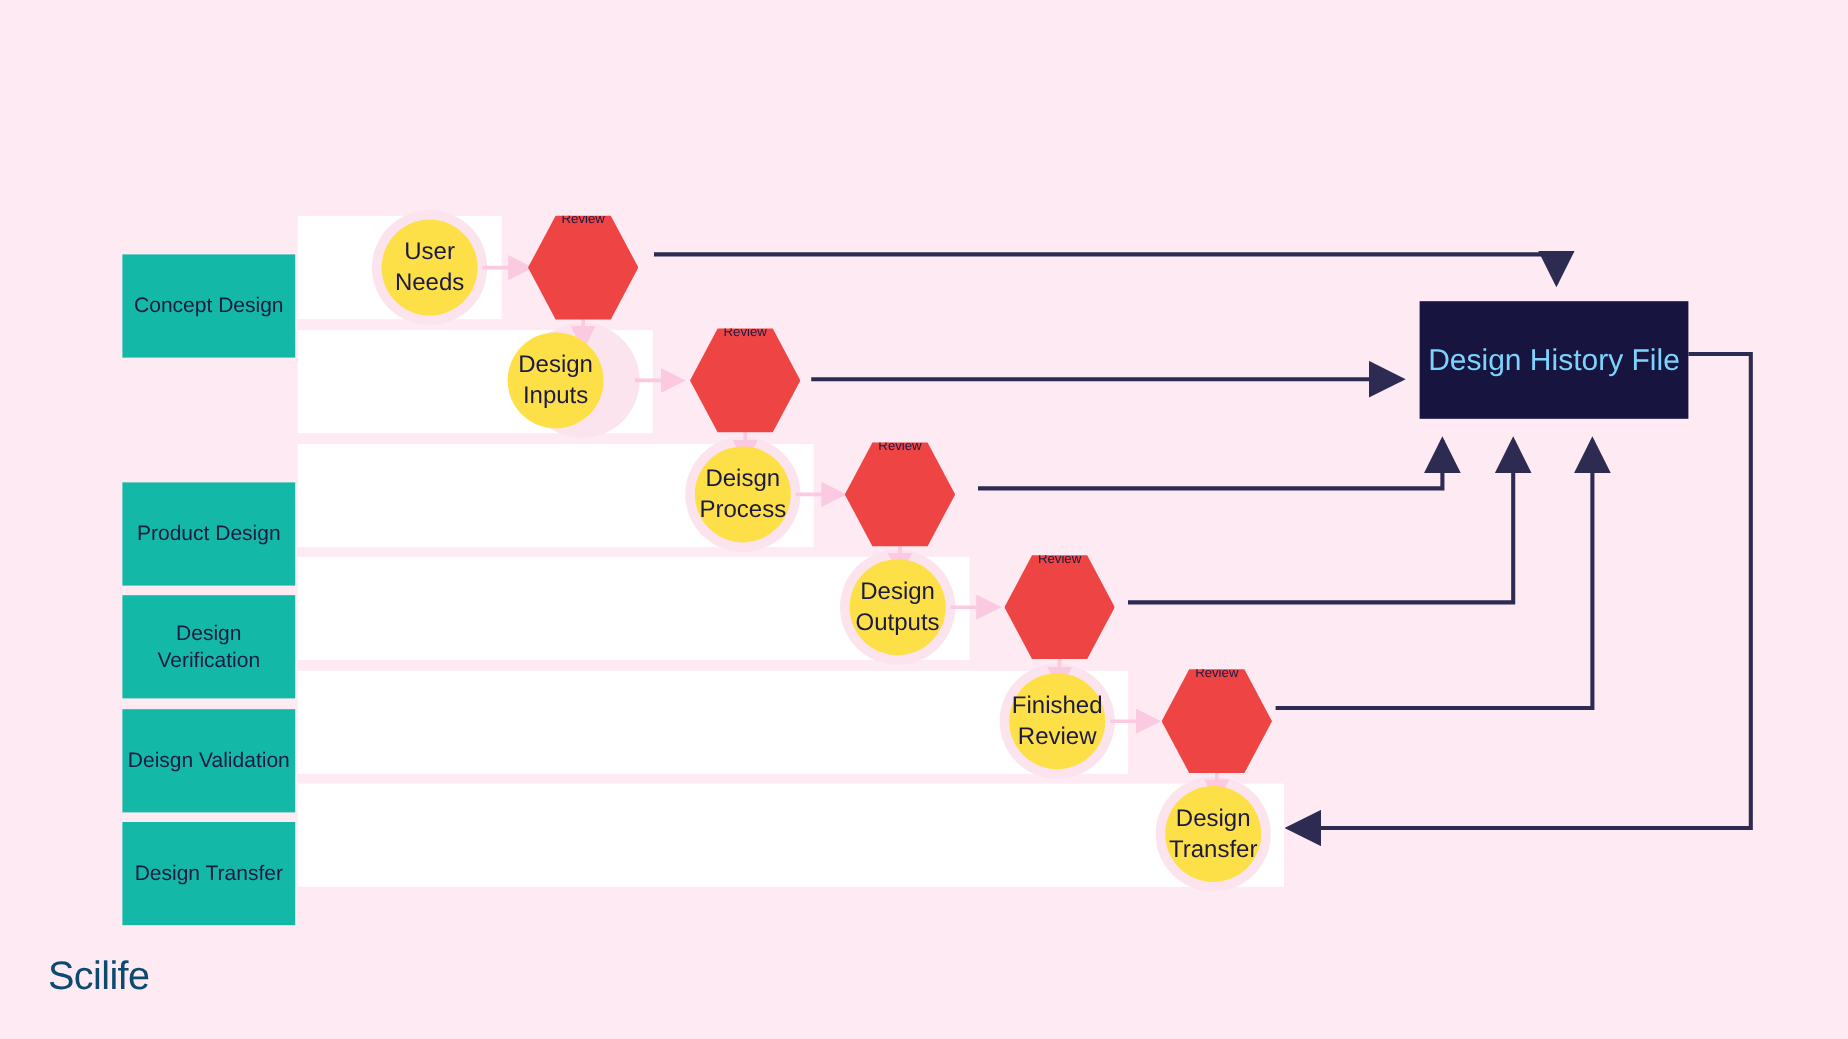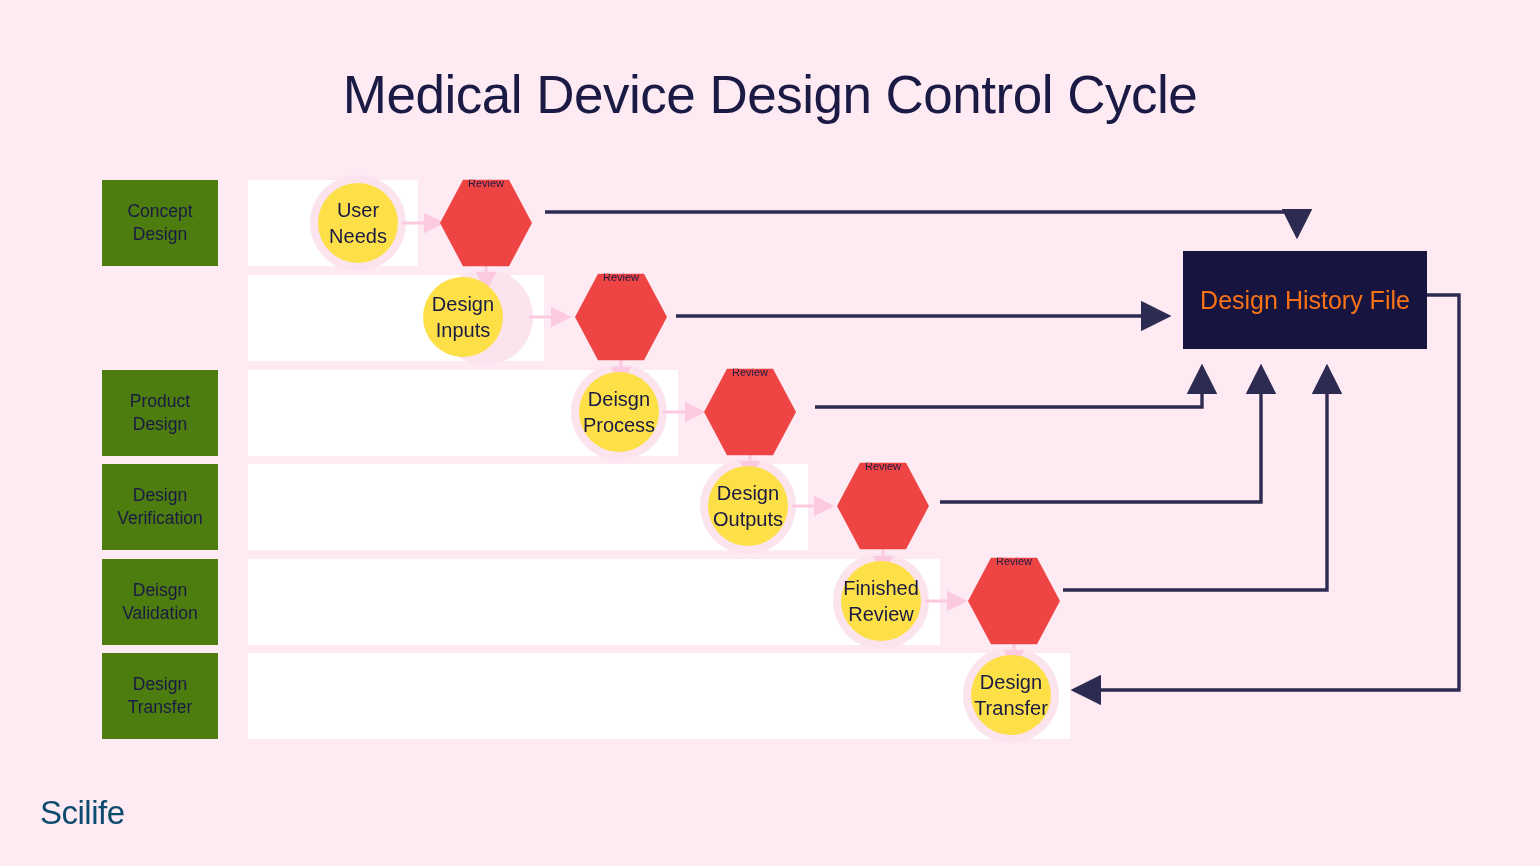--- a/index.html
+++ b/index.html
@@ -45,31 +45,32 @@
   
   .band {
     position: absolute;
     height: 86px;
     background: #ffffff;
     left: 248px;
   }
   .stage-label {
     position: absolute;
     left: 102px;
-    width: 116px;
+    width: 144px;
     height: 86px;
-    background: #4d7c0f;
+    background: #14b8a6;
     color: #1a1a44;
     font-size: 17.5px;
     line-height: 1.32;
     display: flex;
     align-items: center;
     justify-content: center;
     text-align: center;
     box-sizing: border-box;
+    margin-top: 32px;
   }
 
   
   .halo {
     position: absolute;
     width: 96px;
     height: 96px;
     border-radius: 50%;
     background: #fce4ef;
   }
@@ -106,39 +107,38 @@
     position: absolute;
     left: 0; top: 0;
     width: 1540px;
     height: 866px;
     pointer-events: none;
   }
   #dhf-box {
     position: absolute;
     left: 1183px;
     top: 251px;
-    width: 244px;
+    width: 224px;
     height: 98px;
     background: #171540;
-    color: #f97316;
+    color: #7dd3fc;
     font-size: 25px;
     line-height: 1.3;
     display: flex;
     align-items: center;
     justify-content: center;
     text-align: center;
     box-sizing: border-box;
   }
 </style>
 </head>
 <body>
 
 <div id="stage">
 
-  <div id="title">Medical Device Design Control Cycle</div>
 
   <div class="band" style="top:180px; width:170px;"></div>
   <div class="band" style="top:275px; width:296px;"></div>
   <div class="band" style="top:370px; width:430px;"></div>
   <div class="band" style="top:464px; width:560px;"></div>
   <div class="band" style="top:559px; width:692px;"></div>
   <div class="band" style="top:653px; width:822px;"></div>
 
   <div class="stage-label" style="top:180px;">
     <span>Concept Design</span>

